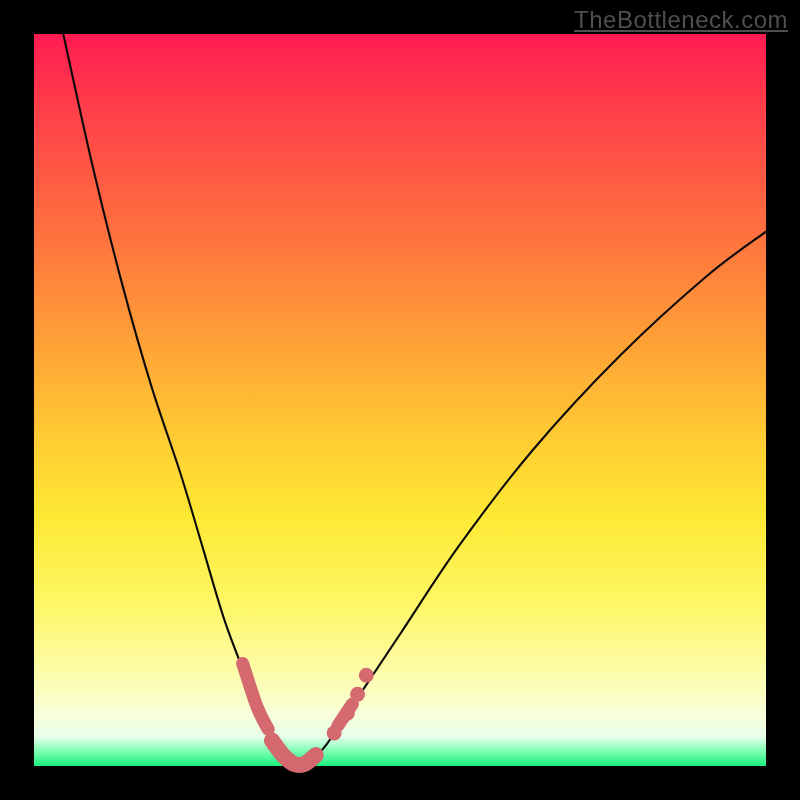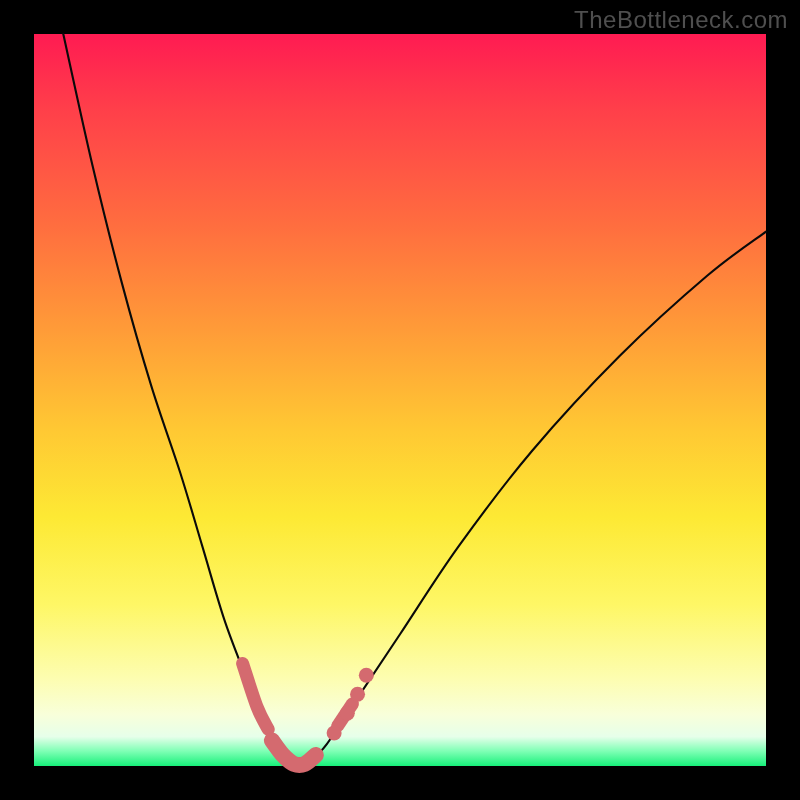--- a/index.html
+++ b/index.html
@@ -20,20 +20,21 @@
   .watermark {
     position: absolute;
     top: 6px;
     right: 12px;
     color: #4f4f4f;
     font-size: 24px;
     font-weight: 500;
     letter-spacing: 0.5px;
     z-index: 10;
     user-select: none;
+    text-decoration: underline;
   }
   .plot-area {
     position: absolute;
     left: 34px;
     top: 34px;
     width: 732px;
     height: 732px;
     
     background: linear-gradient(
       to bottom,

